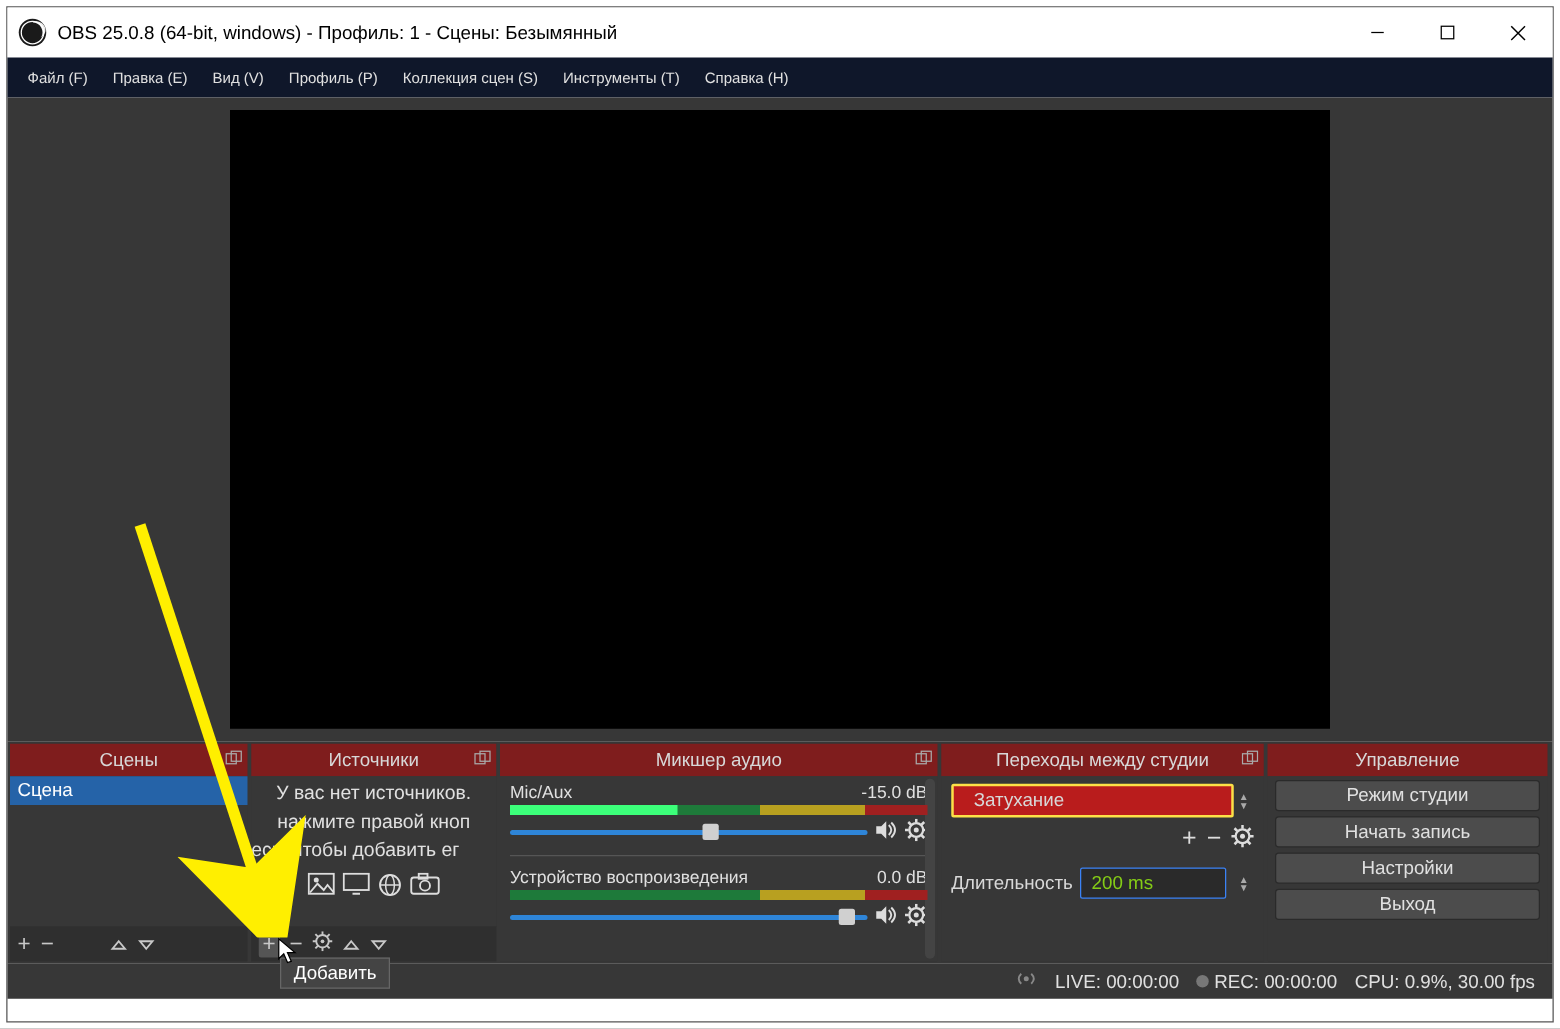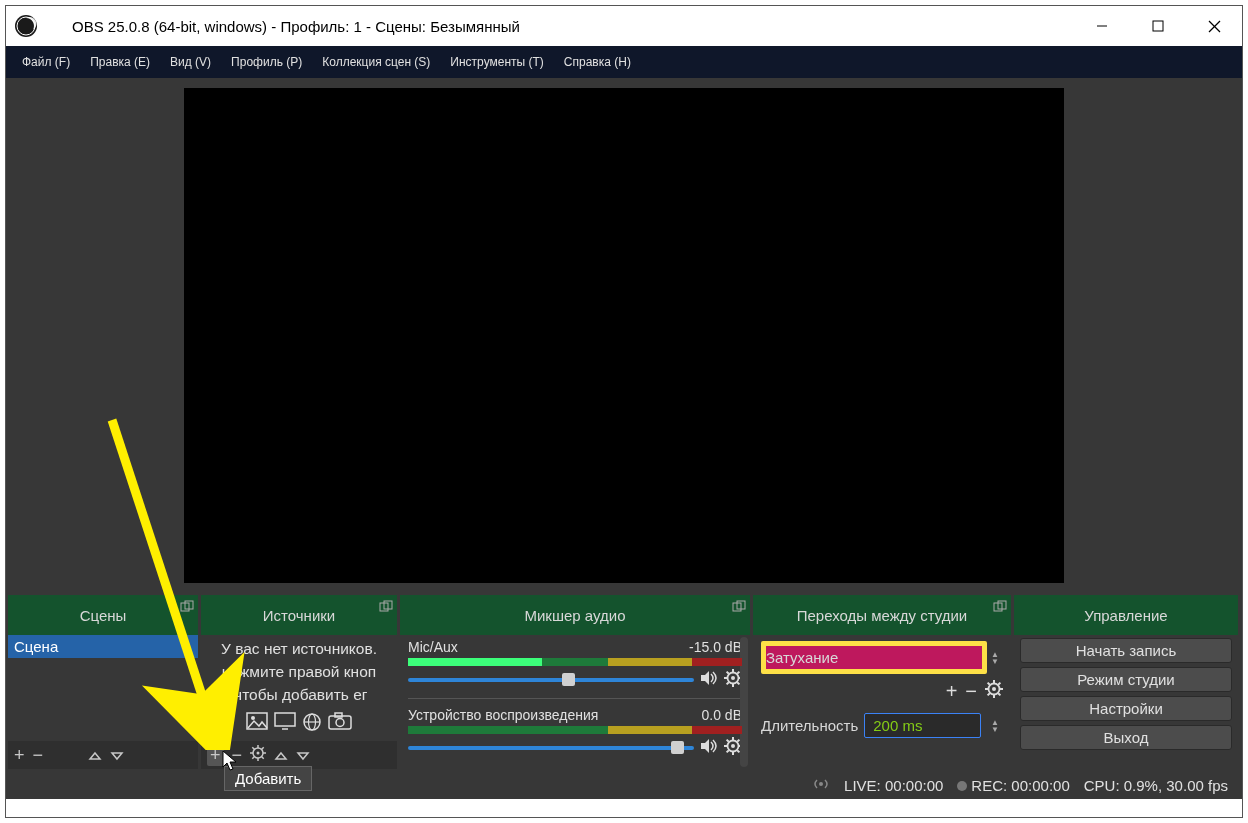--- a/index.html
+++ b/index.html
@@ -1,29 +1,29 @@
 <!DOCTYPE html>
 <html><head>
 <meta charset="utf-8">
 <style>
 * { margin: 0; padding: 0; box-sizing: border-box; font-family: "Segoe UI", Arial, sans-serif; }
 body { background: #fff; width: 1248px; height: 823px; position: relative; overflow: hidden; }
 .window { position: absolute; left: 5px; top: 5px; width: 1238px; height: 813px; border: 1px solid #555; background: #fff; }
-.titlebar { height: 40px; display: flex; align-items: center; background: #fff; gap: 26px; }
+.titlebar { height: 40px; display: flex; align-items: center; background: #fff; }
 .titlebar-icon { width: 24px; height: 24px; margin: 0 8px; }
 .titlebar-text { flex: 1; font-size: 15px; color: #000; }
 .win-btns { display: flex; height: 100%; }
 .win-btn { width: 56px; display: flex; align-items: center; justify-content: center; font-size: 16px; color: #000; }
 .menubar { height: 32px; background: #0f172a; display: flex; align-items: center; padding: 0 6px; font-size: 12px; color: #e0e0e0; }
 .menubar-item { padding: 0 10px; cursor: pointer; }
 .preview-area { height: 515px; background: #373737; display: flex; align-items: center; justify-content: center; }
 .preview { width: 880px; height: 495px; background: #000; }
 .docks { display: flex; height: 178px; background: #373737; padding: 2px; gap: 3px; }
 .dock { background: #373737; display: flex; flex-direction: column; border: none; }
-.dock-header { height: 40px; background: #14532d; display: flex; align-items: center; justify-content: center; position: relative; font-size: 15px; color: #d8d8d8; }
+.dock-header { height: 26px; background: #7f1d1d; display: flex; align-items: center; justify-content: center; position: relative; font-size: 15px; color: #d8d8d8; }
 .pop-icon { position: absolute; right: 4px; top: 5px; width: 14px; height: 14px; }
 .dock-body { flex: 1; background: #373737; position: relative; }
 .dock-footer { height: 28px; background: #2f2f2f; display: flex; align-items: center; gap: 8px; padding: 0 6px; color: #c8c8c8; }
 .scenes { width: 190px; }
 .scene-item { background: #2563a8; color: #fff; padding: 3px 6px; font-size: 15px; }
 .sources { width: 196px; }
 .sources-body { color: #e0e0e0; font-size: 15.5px; line-height: 23px; padding: 2px 0 0 0; overflow: hidden; white-space: nowrap; }
 .device-row { display: flex; justify-content: center; gap: 6px; padding-top: 6px; }
 .mixer { width: 350px; }
 .mixer-body { padding: 4px 8px 0 8px; color: #e0e0e0; font-size: 14px; position: relative; }
@@ -31,21 +31,21 @@
 .ch-head { display: flex; justify-content: space-between; font-size: 14px; }
 .ch-meter { height: 8px; margin: 3px 0; background: linear-gradient(to right, #1e7a3a 0%, #1e7a3a 60%, #b8a020 60%, #b8a020 85%, #a02020 85%, #a02020 100%); position: relative; }
 .ch-meter.active::before { content:''; position:absolute; left:0; top:0; height:100%; width:40%; background: linear-gradient(to right, #3cff7a, #3cff7a); }
 .ch-ctrl { display: flex; align-items: center; gap: 6px; }
 .slider { flex: 1; height: 4px; background: #2e85d8; position: relative; border-radius: 2px; }
 .slider-thumb { position: absolute; top: -5px; width: 13px; height: 13px; background: #d0d0d0; border-radius: 2px; }
 .sep { height: 1px; background: #555; margin: 8px 0; }
 .transitions { width: 258px; }
 .trans-body { padding: 6px 8px; color: #d8d8d8; font-size: 15px; }
 .trans-select { display: flex; align-items: center; margin-bottom: 18px; }
-.trans-name { flex: 1; background: #be185d; padding: 3px 0; border: 5px solid #fde047; border-radius: 2px; }
+.trans-name { flex: 1; background: #b91c1c; padding: 3px 16px; border: 2px solid #fde047; border-radius: 2px; }
 .trans-dur { display: flex; align-items: center; gap: 6px; }
 .trans-input { width: 120px; background: #2a2a2a; border: 1px solid #3b82f6; padding: 3px 8px; color: #84cc16; border-radius: 2px; }
 .controls { width: 224px; }
 .ctrl-body { padding: 3px 6px; display: flex; flex-direction: column; gap: 4px; }
 .ctrl-btn { background: #4c4c4c; border: 1px solid #2a2a2a; color: #e0e0e0; font-size: 15px; padding: 3px 0; text-align: center; border-radius: 3px; cursor: pointer; }
 .statusbar { height: 28px; background: #373737; display: flex; align-items: center; justify-content: flex-end; gap: 14px; padding: 0 14px; color: #e0e0e0; font-size: 15px; }
 .rec-dot { width: 10px; height: 10px; background: #777; border-radius: 50%; display: inline-block; margin-right: 4px; }
 .icon-btn { font-size: 18px; cursor: pointer; }
 .tooltip { position: absolute; left: 224px; top: 766px; background: #444; color: #fff; padding: 3px 10px; font-size: 15px; border: 1px solid #666; z-index: 20; }
 .cursor { position: absolute; left: 222px; top: 750px; z-index: 21; }
@@ -306,22 +306,22 @@
             </span>
         </div>
       </div>
     </div>
 
     <div class="dock controls">
       <div class="dock-header">
         <span>Управление</span>
       </div>
       <div class="dock-body ctrl-body">
+        <div class="ctrl-btn">Режим студии</div>
         <div class="ctrl-btn">Начать запись</div>
-        <div class="ctrl-btn">Режим студии</div>
         <div class="ctrl-btn">Настройки</div>
         <div class="ctrl-btn">Выход</div>
       </div>
     </div>
   </div>
 
   <div class="statusbar">
     <span><svg width="18" height="14">
           <circle cx="9" cy="7" r="2" fill="#888"></circle>
           <path d="M5 3 Q1 7 5 11" fill="none" stroke="#888" stroke-width="1.5"></path>

